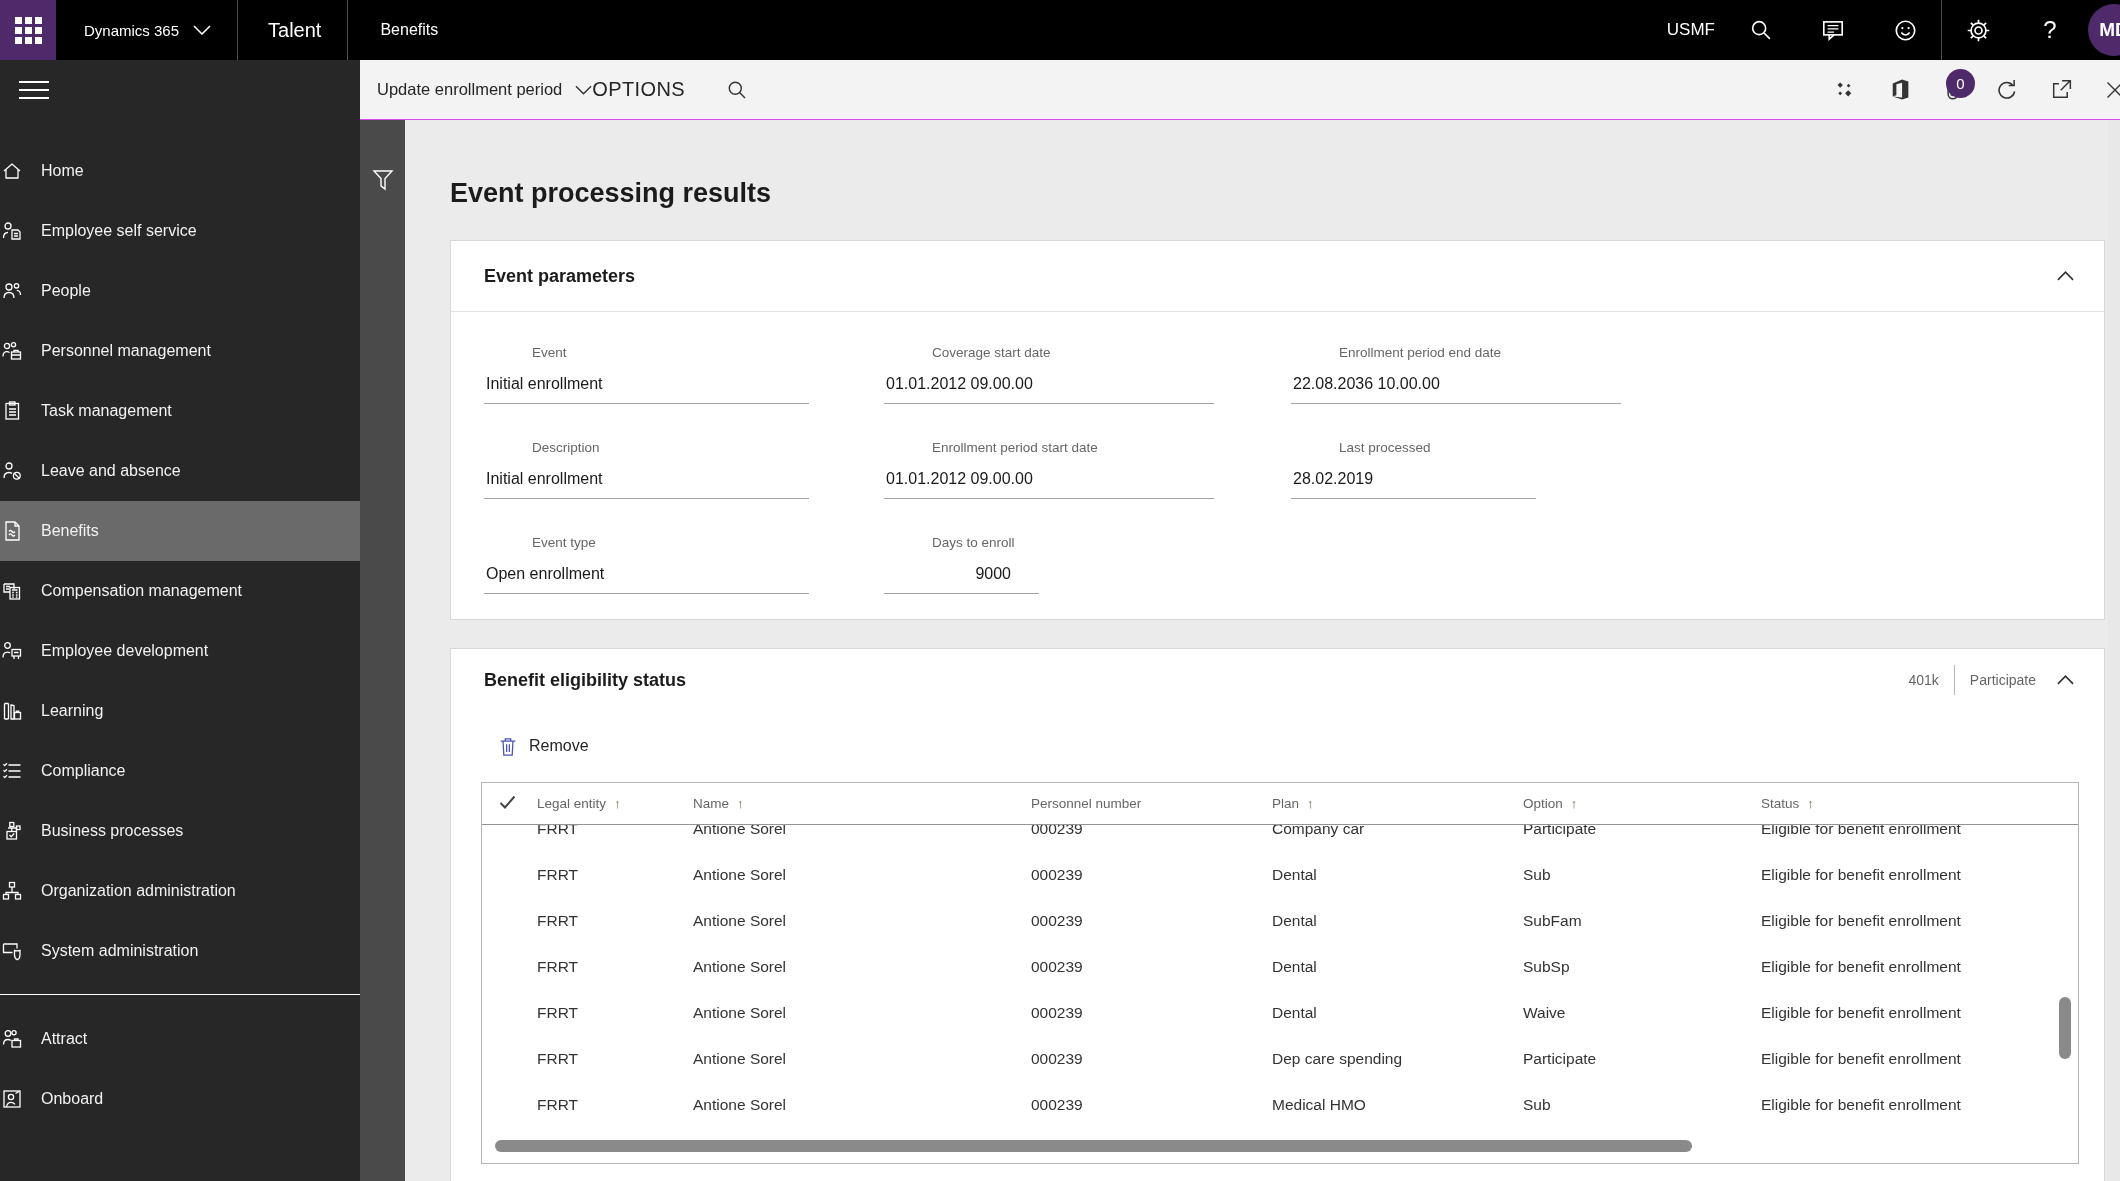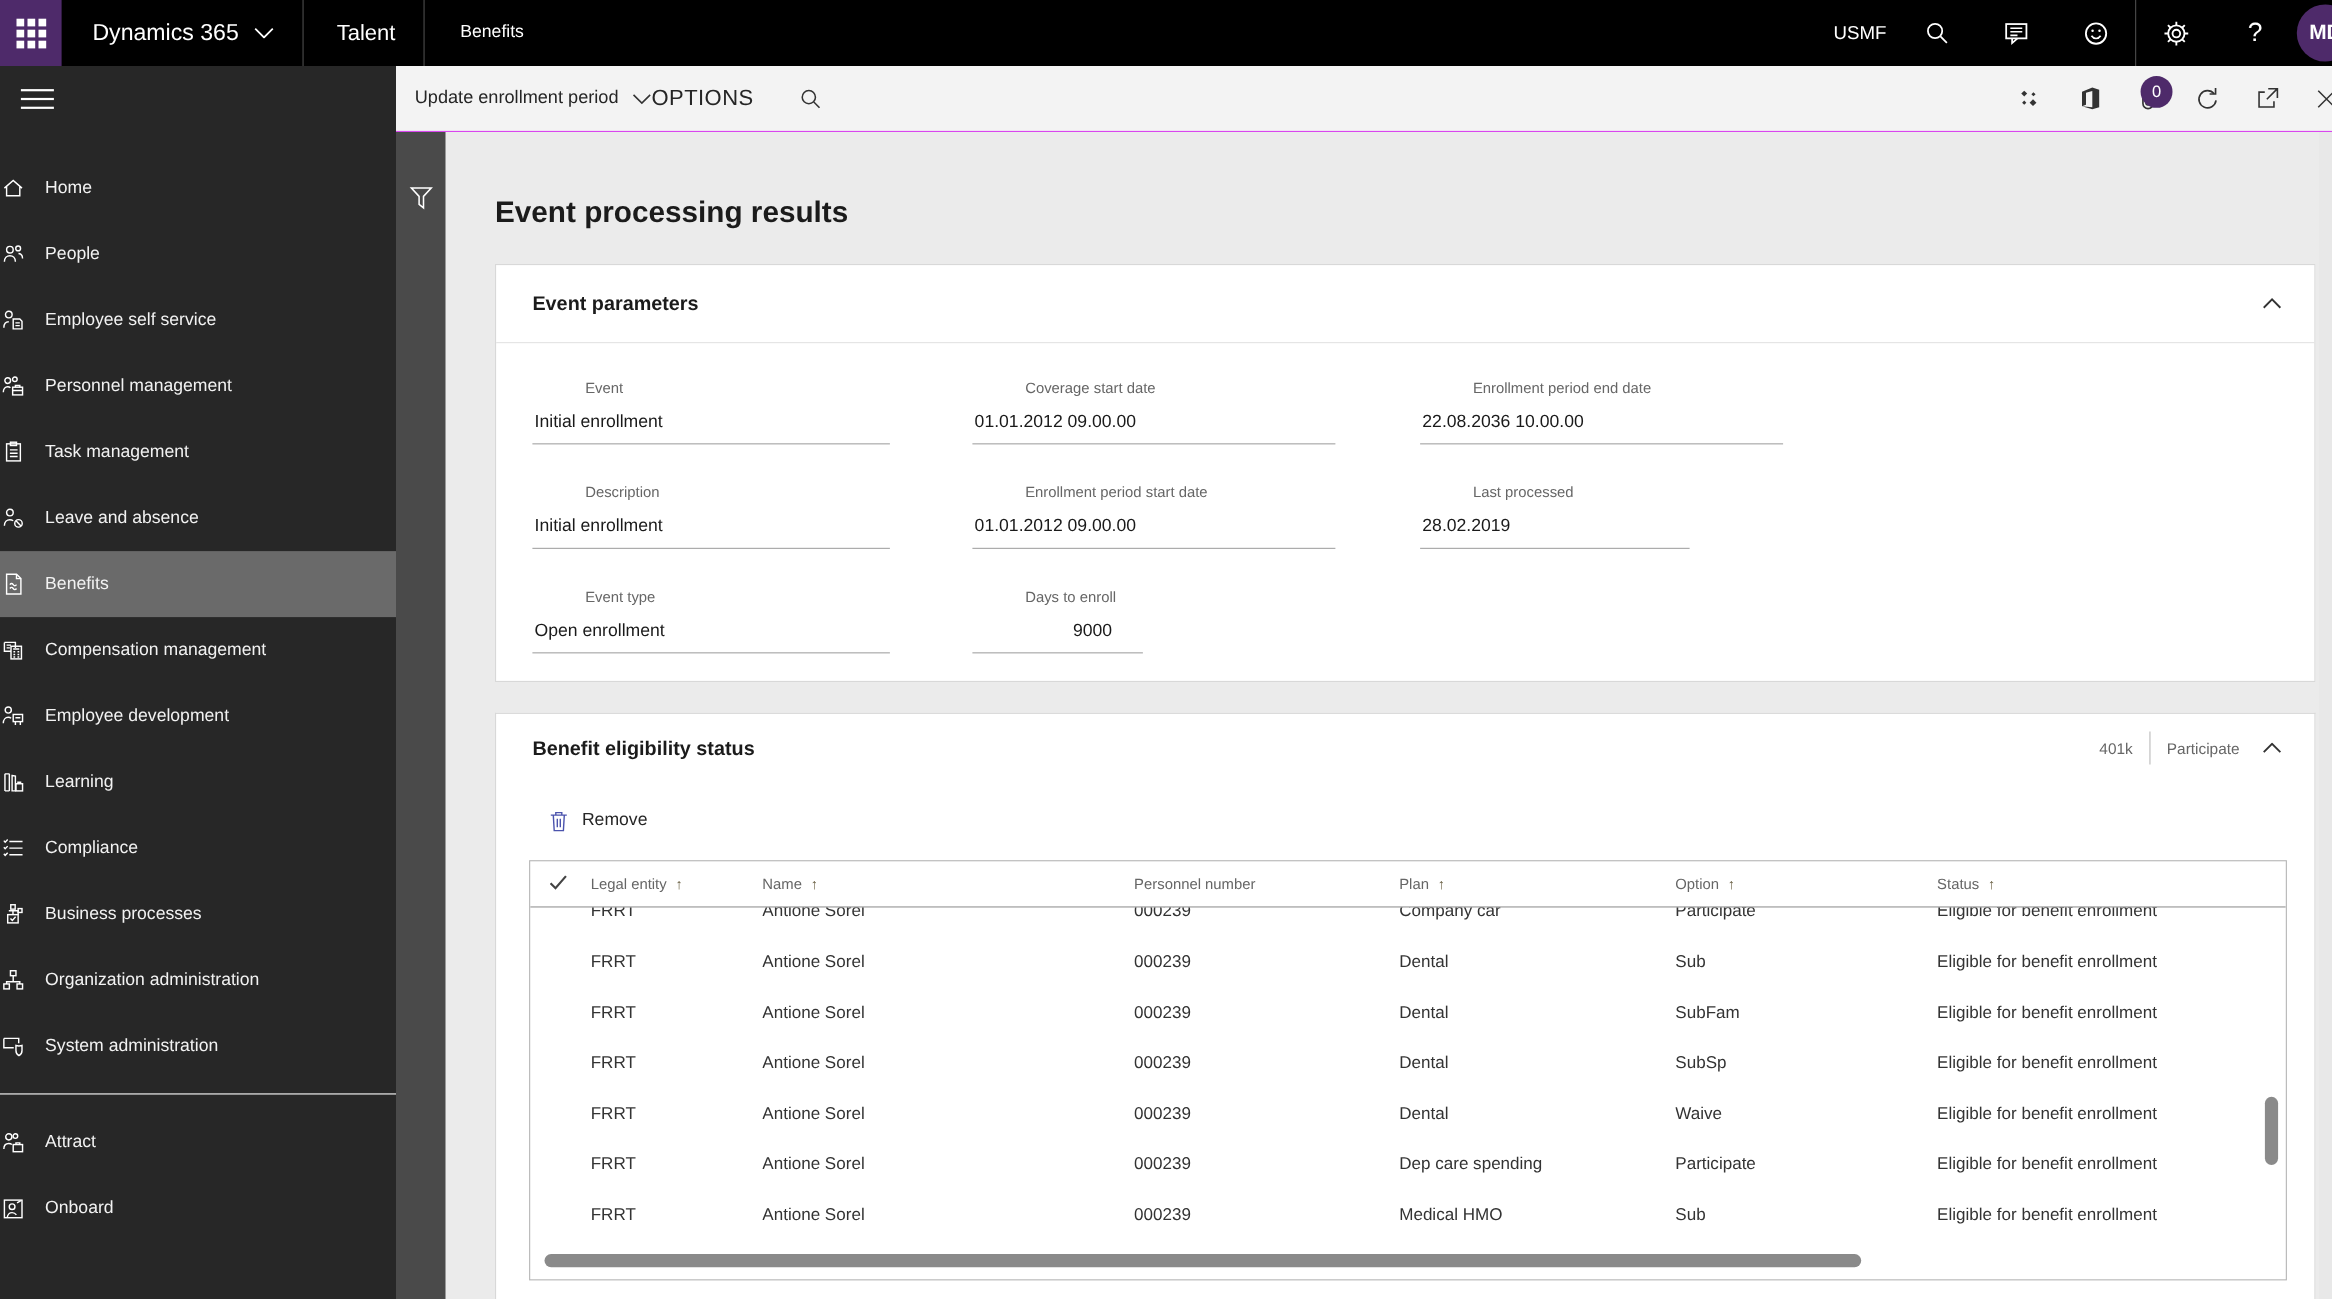--- a/index.html
+++ b/index.html
@@ -5,21 +5,21 @@
   html,body{margin:0;padding:0;background:#555;}
   .screen{position:relative;width:2120px;height:1181px;overflow:hidden;background:#ebebeb;
           font-family:"Liberation Sans",sans-serif;-webkit-font-smoothing:antialiased;}
   svg{display:block;}
 
   
   .topnav{position:absolute;left:0;top:0;width:2120px;height:60px;background:#000;display:flex;align-items:center;color:#fff;z-index:30;}
   .waffle{width:56px;height:60px;background:#4e2a6a;display:flex;align-items:center;justify-content:center;cursor:pointer;}
   .waffle-grid{display:grid;grid-template-columns:repeat(3,7px);grid-template-rows:repeat(3,7px);gap:3px;}
   .waffle-grid div{background:#fff;}
-  .brand{margin-left:28px;font-size:21px;display:flex;align-items:center;gap:14px;cursor:pointer;}
+  .brand{margin-left:28px;font-size:15px;display:flex;align-items:center;gap:14px;cursor:pointer;}
   .tn-divider{width:1px;height:60px;background:#4d4d4d;margin-left:26px;}
   .tn-module{margin-left:30px;margin-right:26px;font-size:20px;cursor:pointer;}
   .tn-page{margin-left:32px;font-size:16px;}
   .tn-right{margin-left:auto;display:flex;align-items:center;height:60px;}
   .tn-company{font-size:17px;margin-right:10px;cursor:pointer;}
   .tn-item{width:72px;height:60px;display:flex;align-items:center;justify-content:center;cursor:pointer;}
   .tn-help{font-size:24px;font-weight:400;}
   .avatar{width:52px;height:52px;border-radius:50%;background:#4e2a6a;display:flex;align-items:center;justify-content:center;
           font-size:19px;font-weight:bold;margin-right:-20px;margin-left:2px;cursor:pointer;}
 
@@ -233,38 +233,38 @@
         <span class="ic">
             <svg width="24" height="24" viewBox="0 0 24 24" fill="none" stroke="#fff" stroke-width="1.3">
               <path d="M4 12L12 5l8 7M6 10.5V19h12v-8.5"></path>
             </svg>
           </span>
         <span>Home</span>
       </div>
       <div class="side-item">
         <span class="ic">
             <svg width="24" height="24" viewBox="0 0 24 24" fill="none" stroke="#fff" stroke-width="1.3">
+              <circle cx="8" cy="7" r="3"></circle>
+              <path d="M3.5 19c0-3.5 2-5.5 4.5-5.5"></path>
+              <path d="M12 11h6l2 2v7h-8z"></path>
+              <path d="M14 14.5h4M14 17h4"></path>
+            </svg>
+          </span>
+        <span>Employee self service</span>
+      </div>
+      <div class="side-item">
+        <span class="ic">
+            <svg width="24" height="24" viewBox="0 0 24 24" fill="none" stroke="#fff" stroke-width="1.3">
               <circle cx="9" cy="8" r="3"></circle>
               <path d="M4 19c0-3.5 2.2-5.5 5-5.5s5 2 5 5.5"></path>
               <circle cx="16.5" cy="6.8" r="2.2"></circle>
               <path d="M16.8 11.4c2.3.2 3.7 2 3.7 4.6"></path>
             </svg>
           </span>
         <span>People</span>
-      </div>
-      <div class="side-item">
-        <span class="ic">
-            <svg width="24" height="24" viewBox="0 0 24 24" fill="none" stroke="#fff" stroke-width="1.3">
-              <circle cx="8" cy="7" r="3"></circle>
-              <path d="M3.5 19c0-3.5 2-5.5 4.5-5.5"></path>
-              <path d="M12 11h6l2 2v7h-8z"></path>
-              <path d="M14 14.5h4M14 17h4"></path>
-            </svg>
-          </span>
-        <span>Employee self service</span>
       </div>
       <div class="side-item">
         <span class="ic">
             <svg width="24" height="24" viewBox="0 0 24 24" fill="none" stroke="#fff" stroke-width="1.3">
               <circle cx="7" cy="7" r="2.6"></circle>
               <circle cx="13.5" cy="5.8" r="2.1"></circle>
               <path d="M3 17.5c0-3 1.8-4.9 4-4.9 1 0 1.9.4 2.5 1"></path>
               <rect x="11.5" y="13" width="9" height="7"></rect>
               <path d="M14 13v-1.6h4V13M11.5 16h9"></path>
             </svg>

